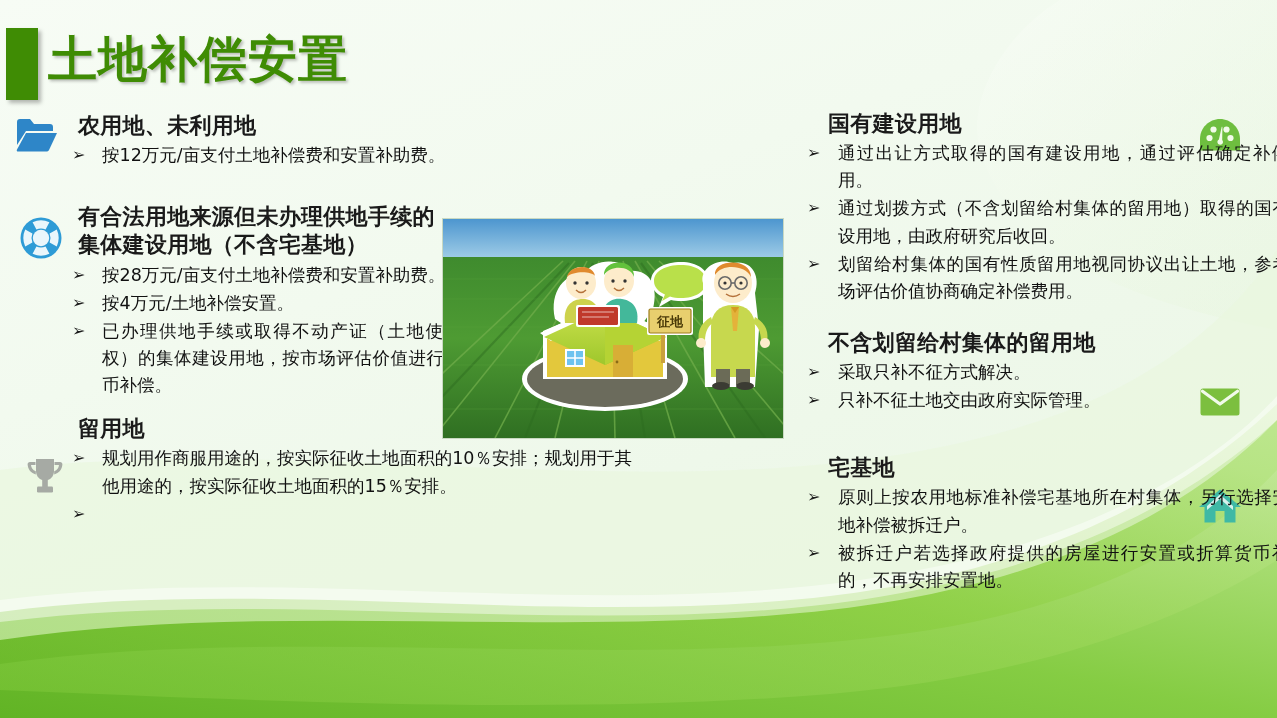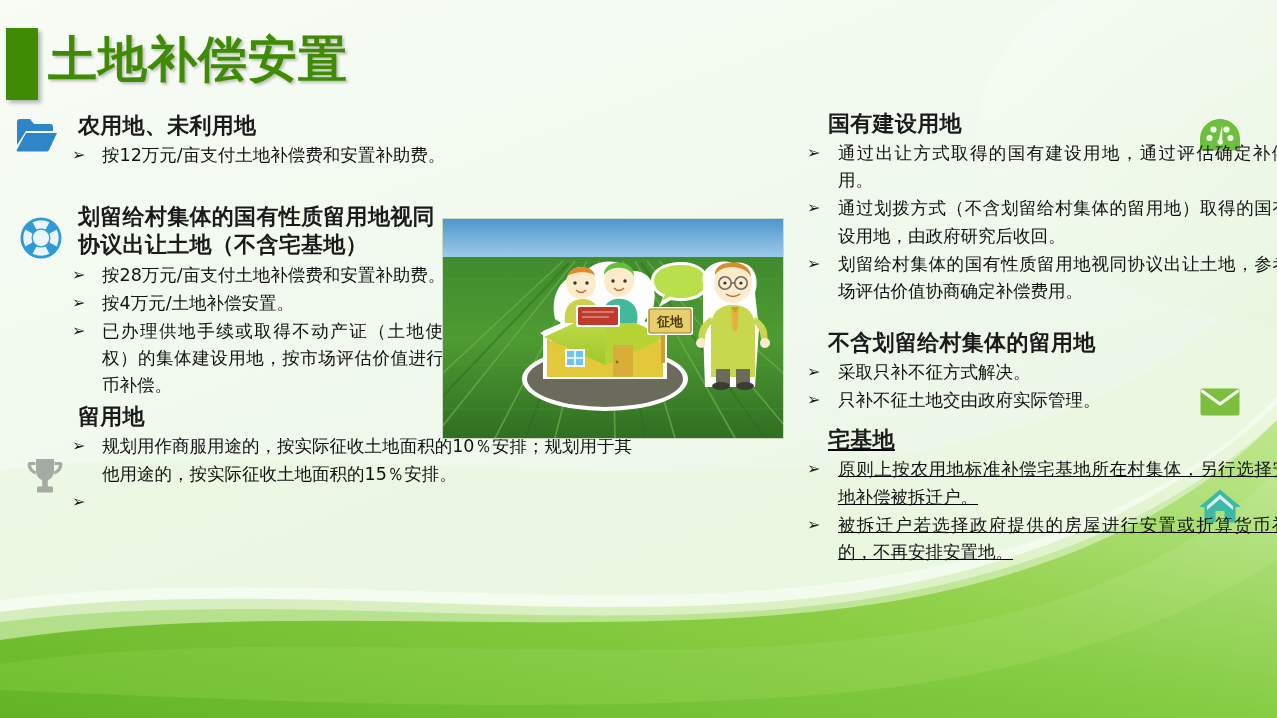--- a/index.html
+++ b/index.html
@@ -226,38 +226,38 @@
       <div class="block-head">农用地、未利用地</div>
       <ul class="bullets">
         <li class="bullet xwide">
           <span class="arrow">➢</span>
           <span class="txt">按12万元/亩支付土地补偿费和安置补助费。</span>
         </li>
       </ul>
     </div>
 
     <div class="block" style="margin-top:34px;">
-      <div class="block-head" style="width:370px;">划留给村集体的国有性质留用地视同协议出让土地（不含宅基地）</div>
+      <div class="block-head" style="width:370px;">有合法用地来源但未办理供地手续的集体建设用地（不含宅基地）</div>
       <ul class="bullets">
         <li class="bullet narrow">
           <span class="arrow">➢</span>
           <span class="txt">按28万元/亩支付土地补偿费和安置补助费。</span>
         </li>
         <li class="bullet narrow">
           <span class="arrow">➢</span>
           <span class="txt">按4万元/土地补偿安置。</span>
         </li>
         <li class="bullet narrow">
           <span class="arrow">➢</span>
           <span class="txt">已办理供地手续或取得不动产证（土地使用权）的集体建设用地，按市场评估价值进行货币补偿。</span>
         </li>
       </ul>
     </div>
 
-    <div class="block" style="margin-top:4px;">
+    <div class="block" style="margin-top:16px;">
       <div class="block-head">留用地</div>
       <ul class="bullets">
         <li class="bullet xwide">
           <span class="arrow">➢</span>
           <span class="txt">规划用作商服用途的，按实际征收土地面积的10％安排；规划用于其他用途的，按实际征收土地面积的15％安排。</span>
         </li>
         <li class="bullet xwide">
           <span class="arrow">➢</span>
         </li>
       </ul>
@@ -292,21 +292,21 @@
           <span class="arrow">➢</span>
           <span class="txt">采取只补不征方式解决。</span>
         </li>
         <li class="bullet wide">
           <span class="arrow">➢</span>
           <span class="txt">只补不征土地交由政府实际管理。</span>
         </li>
       </ul>
     </div>
 
-    <div class="block" style="margin-top:12px;text-decoration:underline;">
+    <div class="block" style="margin-top:40px;">
       <div class="block-head">宅基地</div>
       <ul class="bullets">
         <li class="bullet wide">
           <span class="arrow">➢</span>
           <span class="txt">原则上按农用地标准补偿宅基地所在村集体，另行选择安置地补偿被拆迁户。</span>
         </li>
         <li class="bullet wide">
           <span class="arrow">➢</span>
           <span class="txt">被拆迁户若选择政府提供的房屋进行安置或折算货币补偿的，不再安排安置地。</span>
         </li>

